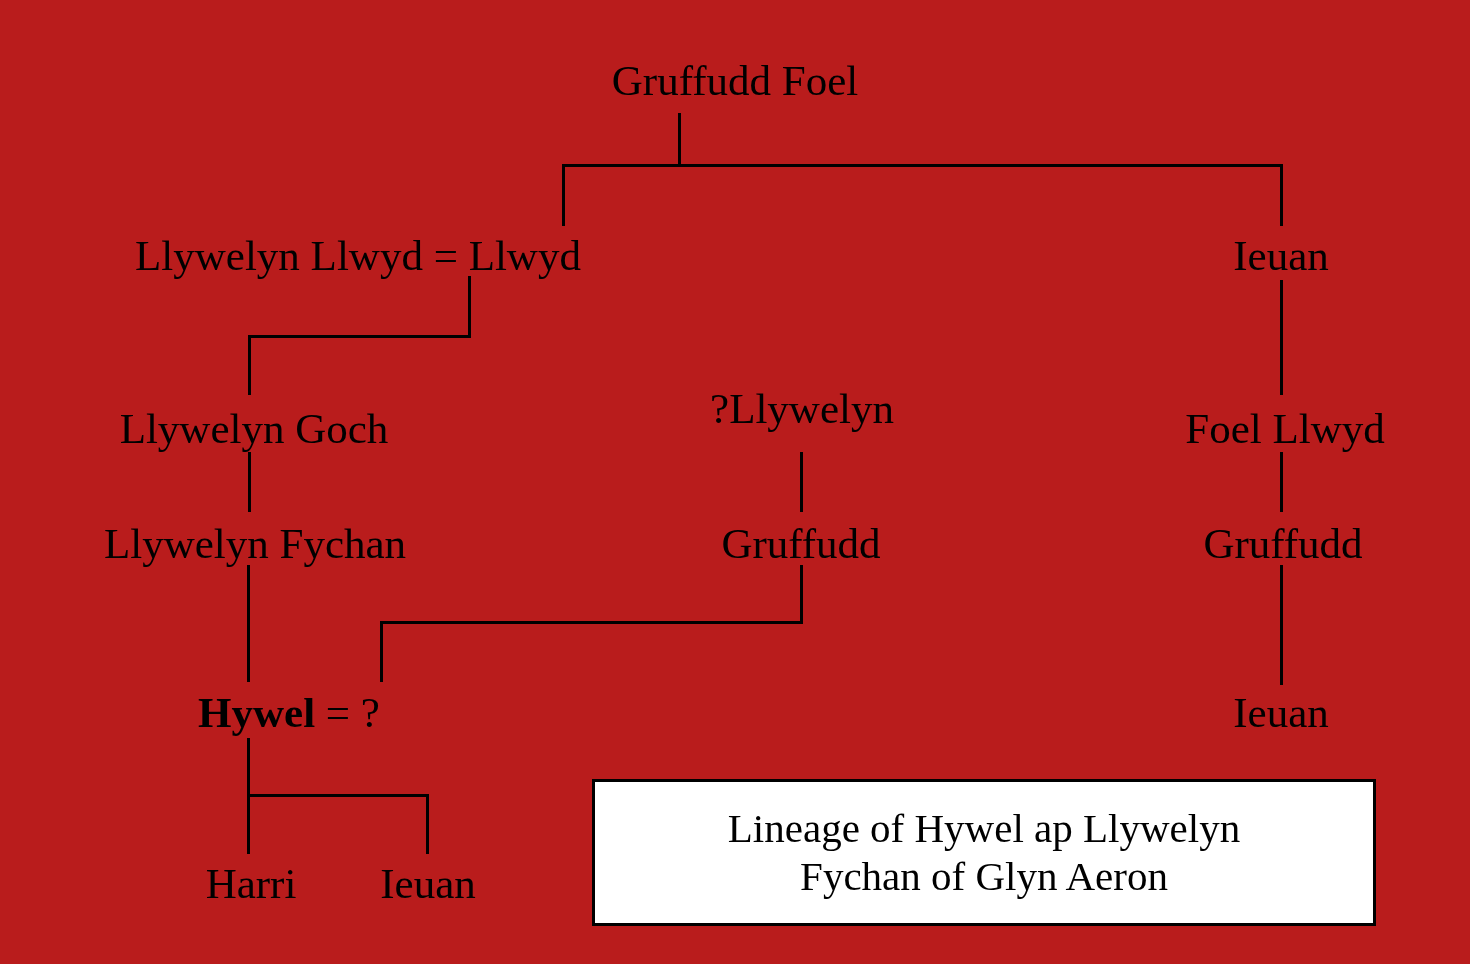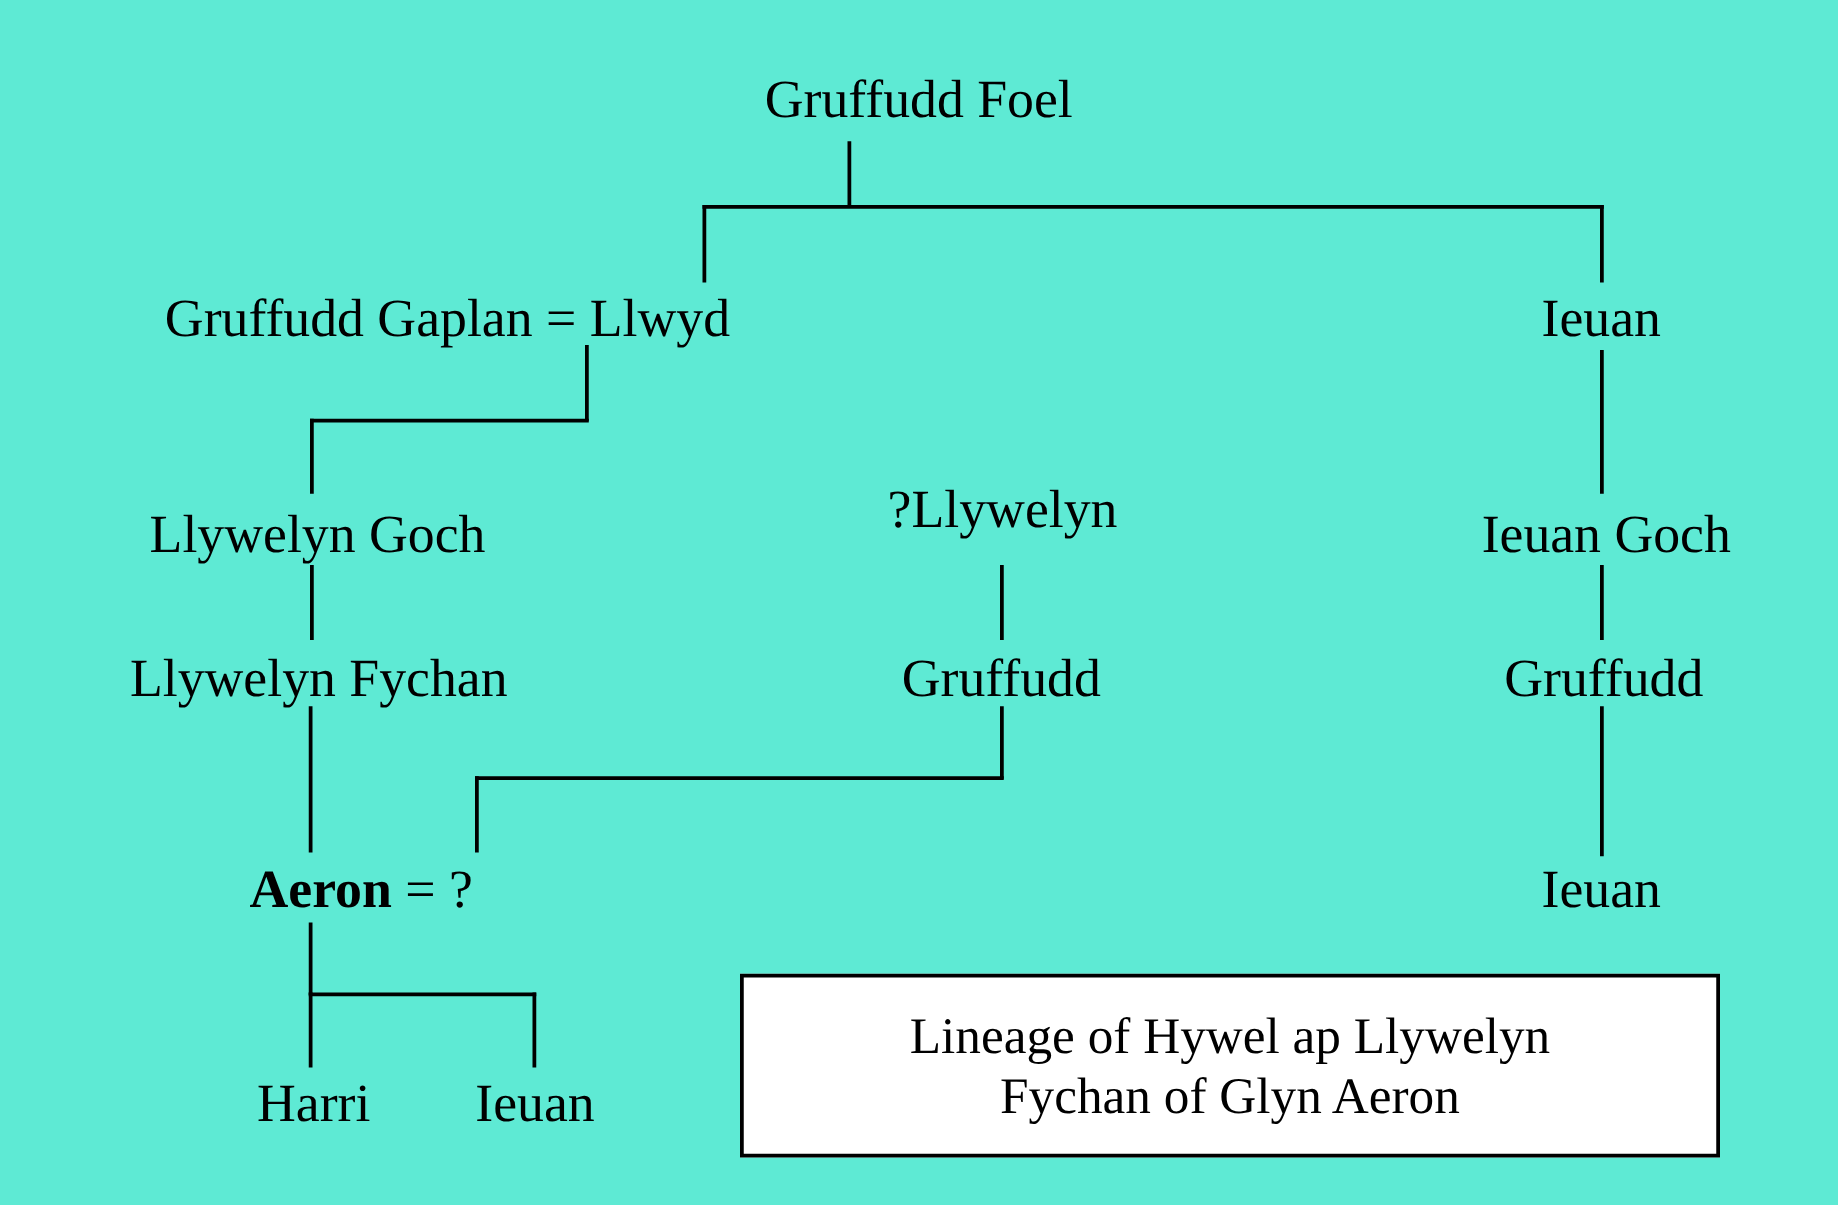--- a/index.html
+++ b/index.html
@@ -4,21 +4,21 @@
 <style>
   html, body {
     margin: 0;
     padding: 0;
     background: #ffffff;
   }
   #chart {
     position: relative;
     width: 1470px;
     height: 964px;
-    background: #5eead4;
+    background: #b91c1c;
     font-family: "Liberation Serif", "DejaVu Serif", serif;
     overflow: hidden;
   }
   .node {
     position: absolute;
     white-space: nowrap;
     color: #000000;
     font-size: 43px;
     line-height: 1;
     transform: translate(-50%, -50%);
@@ -60,57 +60,57 @@
 
   <div class="line vline" style="left:678px; top:113px; height:53px;"></div>
 
   <div class="line hline" style="left:562px; top:164px; width:721px;"></div>
 
   <div class="line vline" style="left:562px; top:164px; height:62px;"></div>
 
   <div class="line vline" style="left:1280px; top:164px; height:62px;"></div>
 
   <div class="node" style="left:358px; top:255px;">
-    <span>Gruffudd Gaplan</span><span>&nbsp;</span><span>=</span><span>&nbsp;</span><span>Llwyd</span>
+    <span>Llywelyn Llwyd</span><span>&nbsp;</span><span>=</span><span>&nbsp;</span><span>Llwyd</span>
   </div>
 
   <div class="node" style="left:1281px; top:255px;">Ieuan</div>
 
   <div class="line vline" style="left:468px; top:276px; height:61px;"></div>
   <div class="line hline" style="left:248px; top:335px; width:223px;"></div>
   <div class="line vline" style="left:248px; top:335px; height:60px;"></div>
 
   <div class="line vline" style="left:1280px; top:280px; height:115px;"></div>
 
   <div class="node" style="left:254px; top:428px;">Llywelyn Goch</div>
 
   <div class="node" style="left:802px; top:408px;">?Llywelyn</div>
 
-  <div class="node" style="left:1285px; top:428px;">Ieuan Goch</div>
+  <div class="node" style="left:1285px; top:428px;">Foel Llwyd</div>
 
   <div class="line vline" style="left:248px; top:452px; height:60px;"></div>
   <div class="line vline" style="left:800px; top:452px; height:60px;"></div>
   <div class="line vline" style="left:1280px; top:452px; height:60px;"></div>
 
   <div class="node" style="left:801px; top:543px;">Gruffudd</div>
 
   <div class="node" style="left:255px; top:543px;">Llywelyn Fychan</div>
 
   <div class="node" style="left:1283px; top:543px;">Gruffudd</div>
 
   <div class="line vline" style="left:247px; top:565px; height:117px;"></div>
 
   <div class="line vline" style="left:800px; top:565px; height:58px;"></div>
   <div class="line hline" style="left:380px; top:621px; width:423px;"></div>
   <div class="line vline" style="left:380px; top:621px; height:61px;"></div>
 
   <div class="line vline" style="left:1280px; top:565px; height:120px;"></div>
 
   <div class="node bold-part" style="left:289px; top:712px;">
-    <b>Aeron</b><span>&nbsp;</span><span>=</span><span>&nbsp;</span><span>?</span>
+    <b>Hywel</b><span>&nbsp;</span><span>=</span><span>&nbsp;</span><span>?</span>
   </div>
 
   <div class="node" style="left:1281px; top:712px;">Ieuan</div>
 
   <div class="line vline" style="left:247px; top:738px; height:58px;"></div>
   <div class="line hline" style="left:247px; top:794px; width:182px;"></div>
   <div class="line vline" style="left:247px; top:794px; height:60px;"></div>
   <div class="line vline" style="left:426px; top:794px; height:60px;"></div>
 
   <div class="node" style="left:251px; top:883px;">Harri</div>

